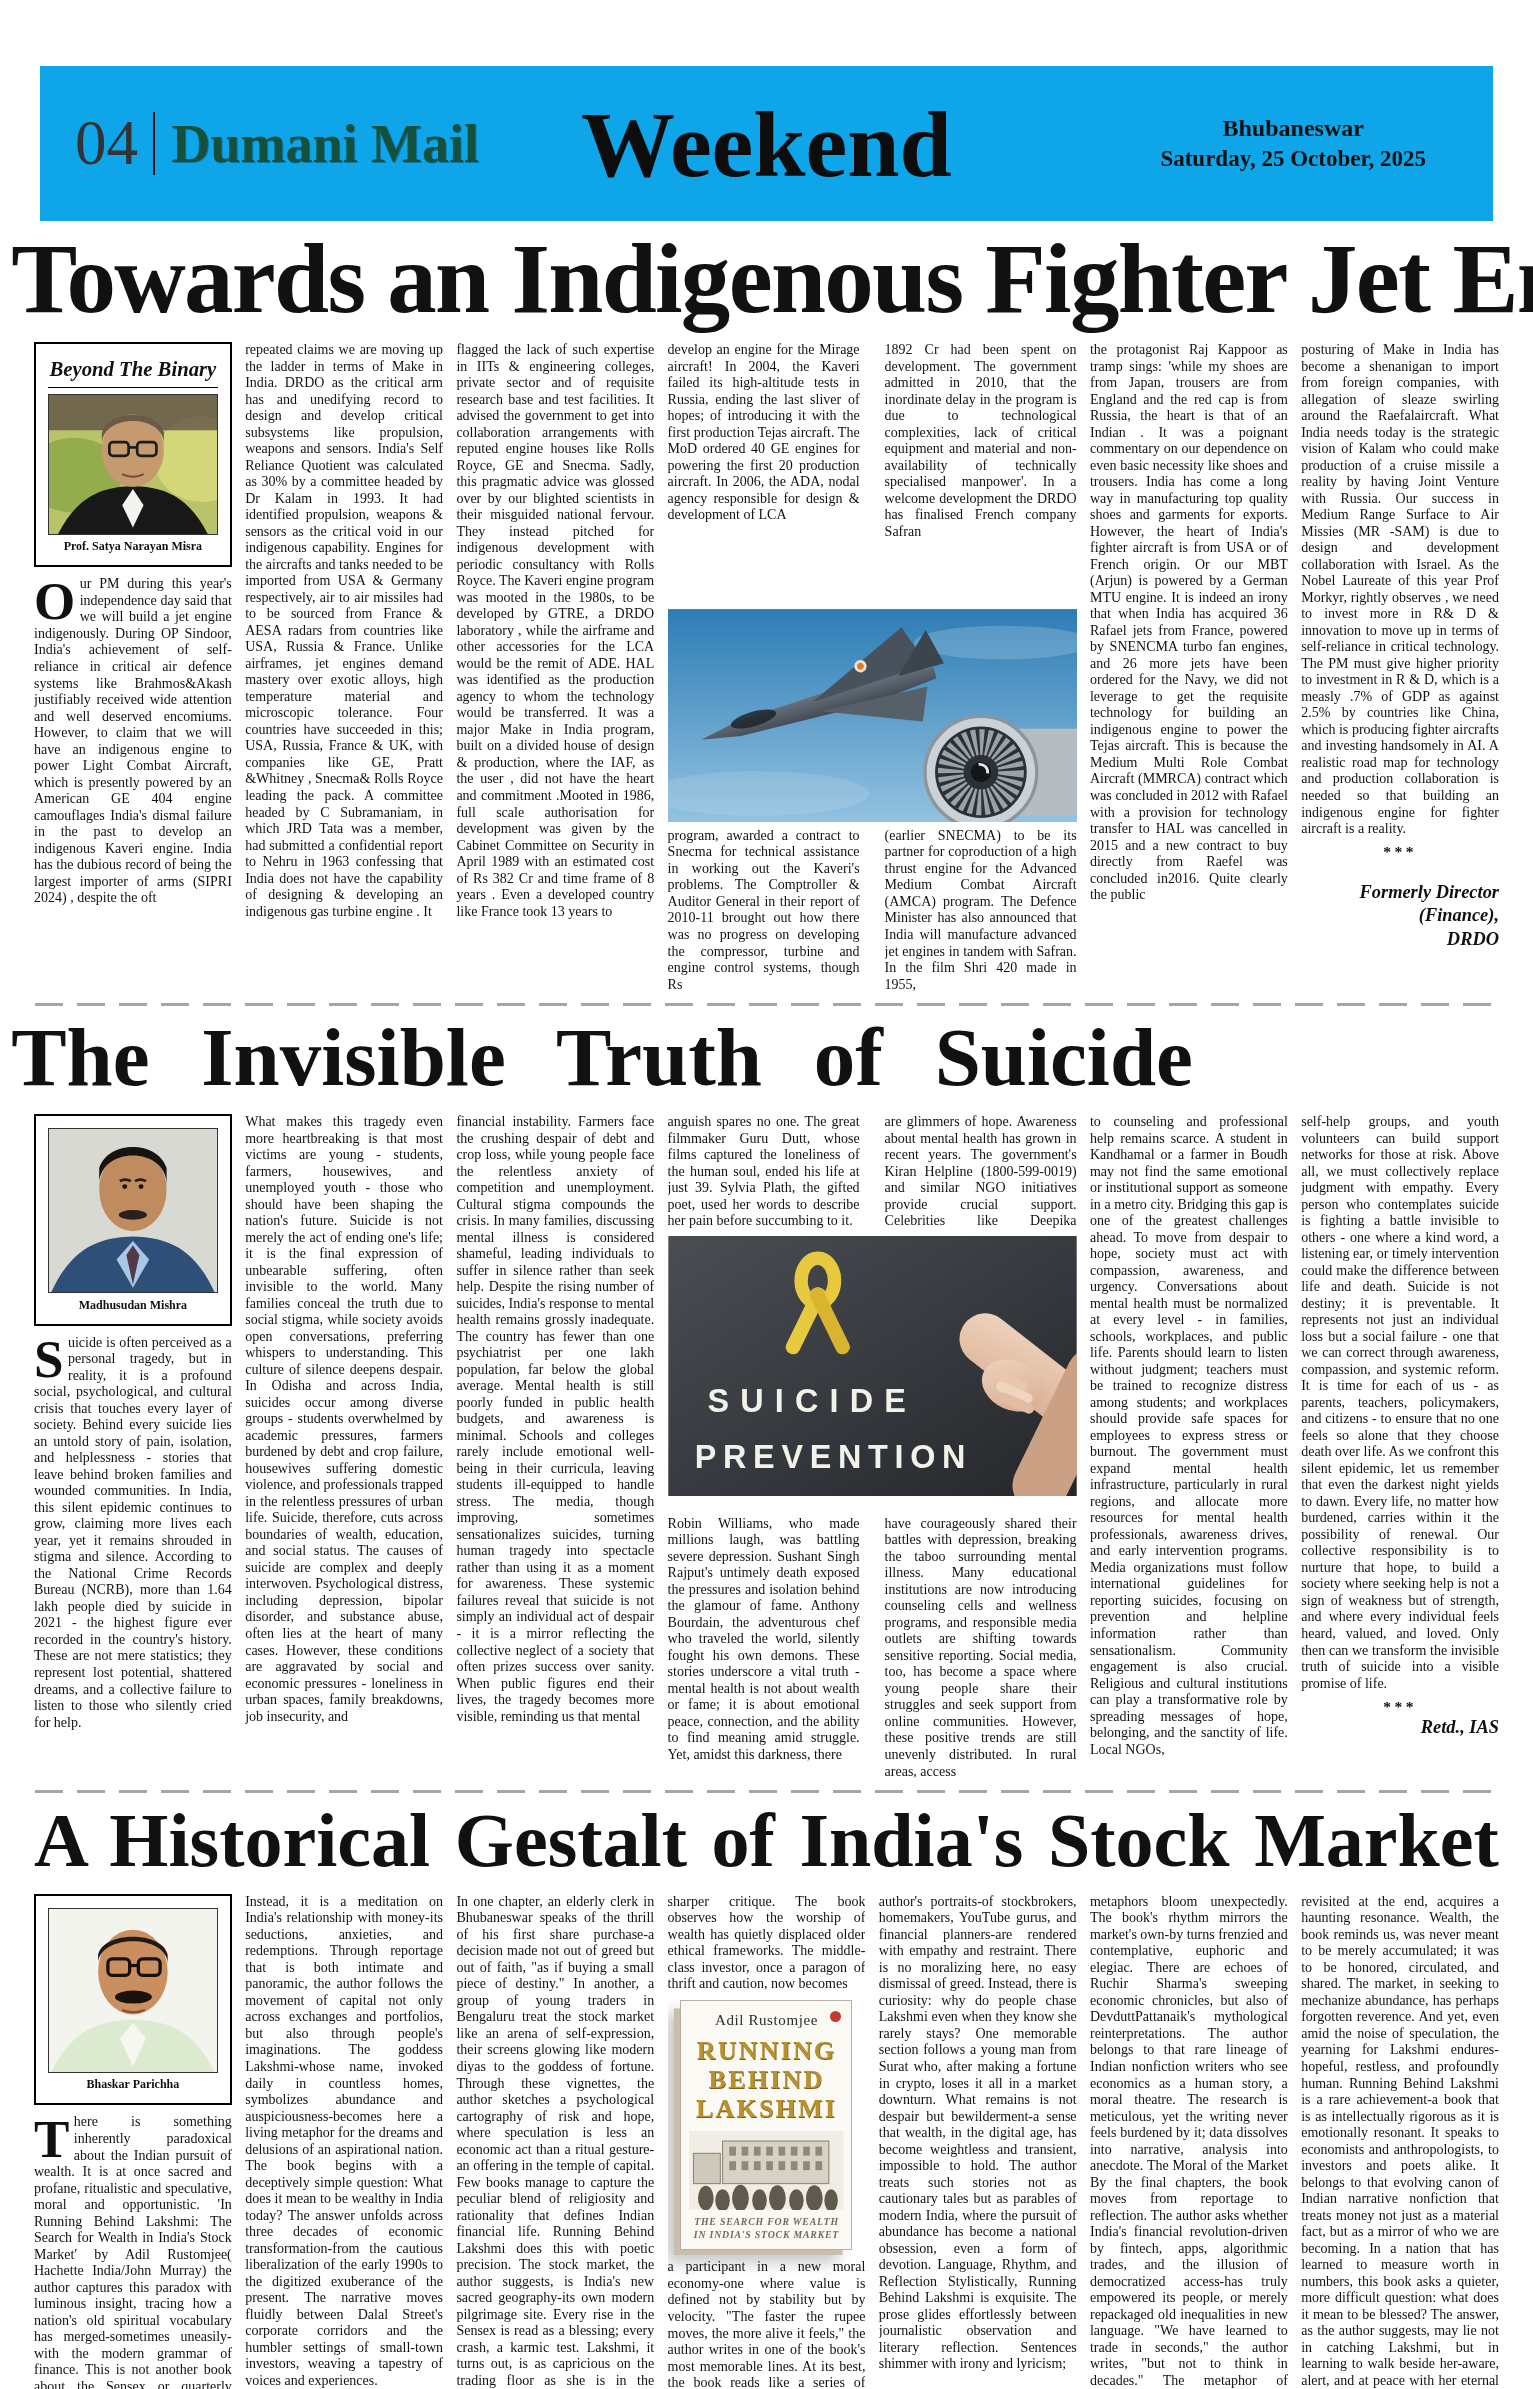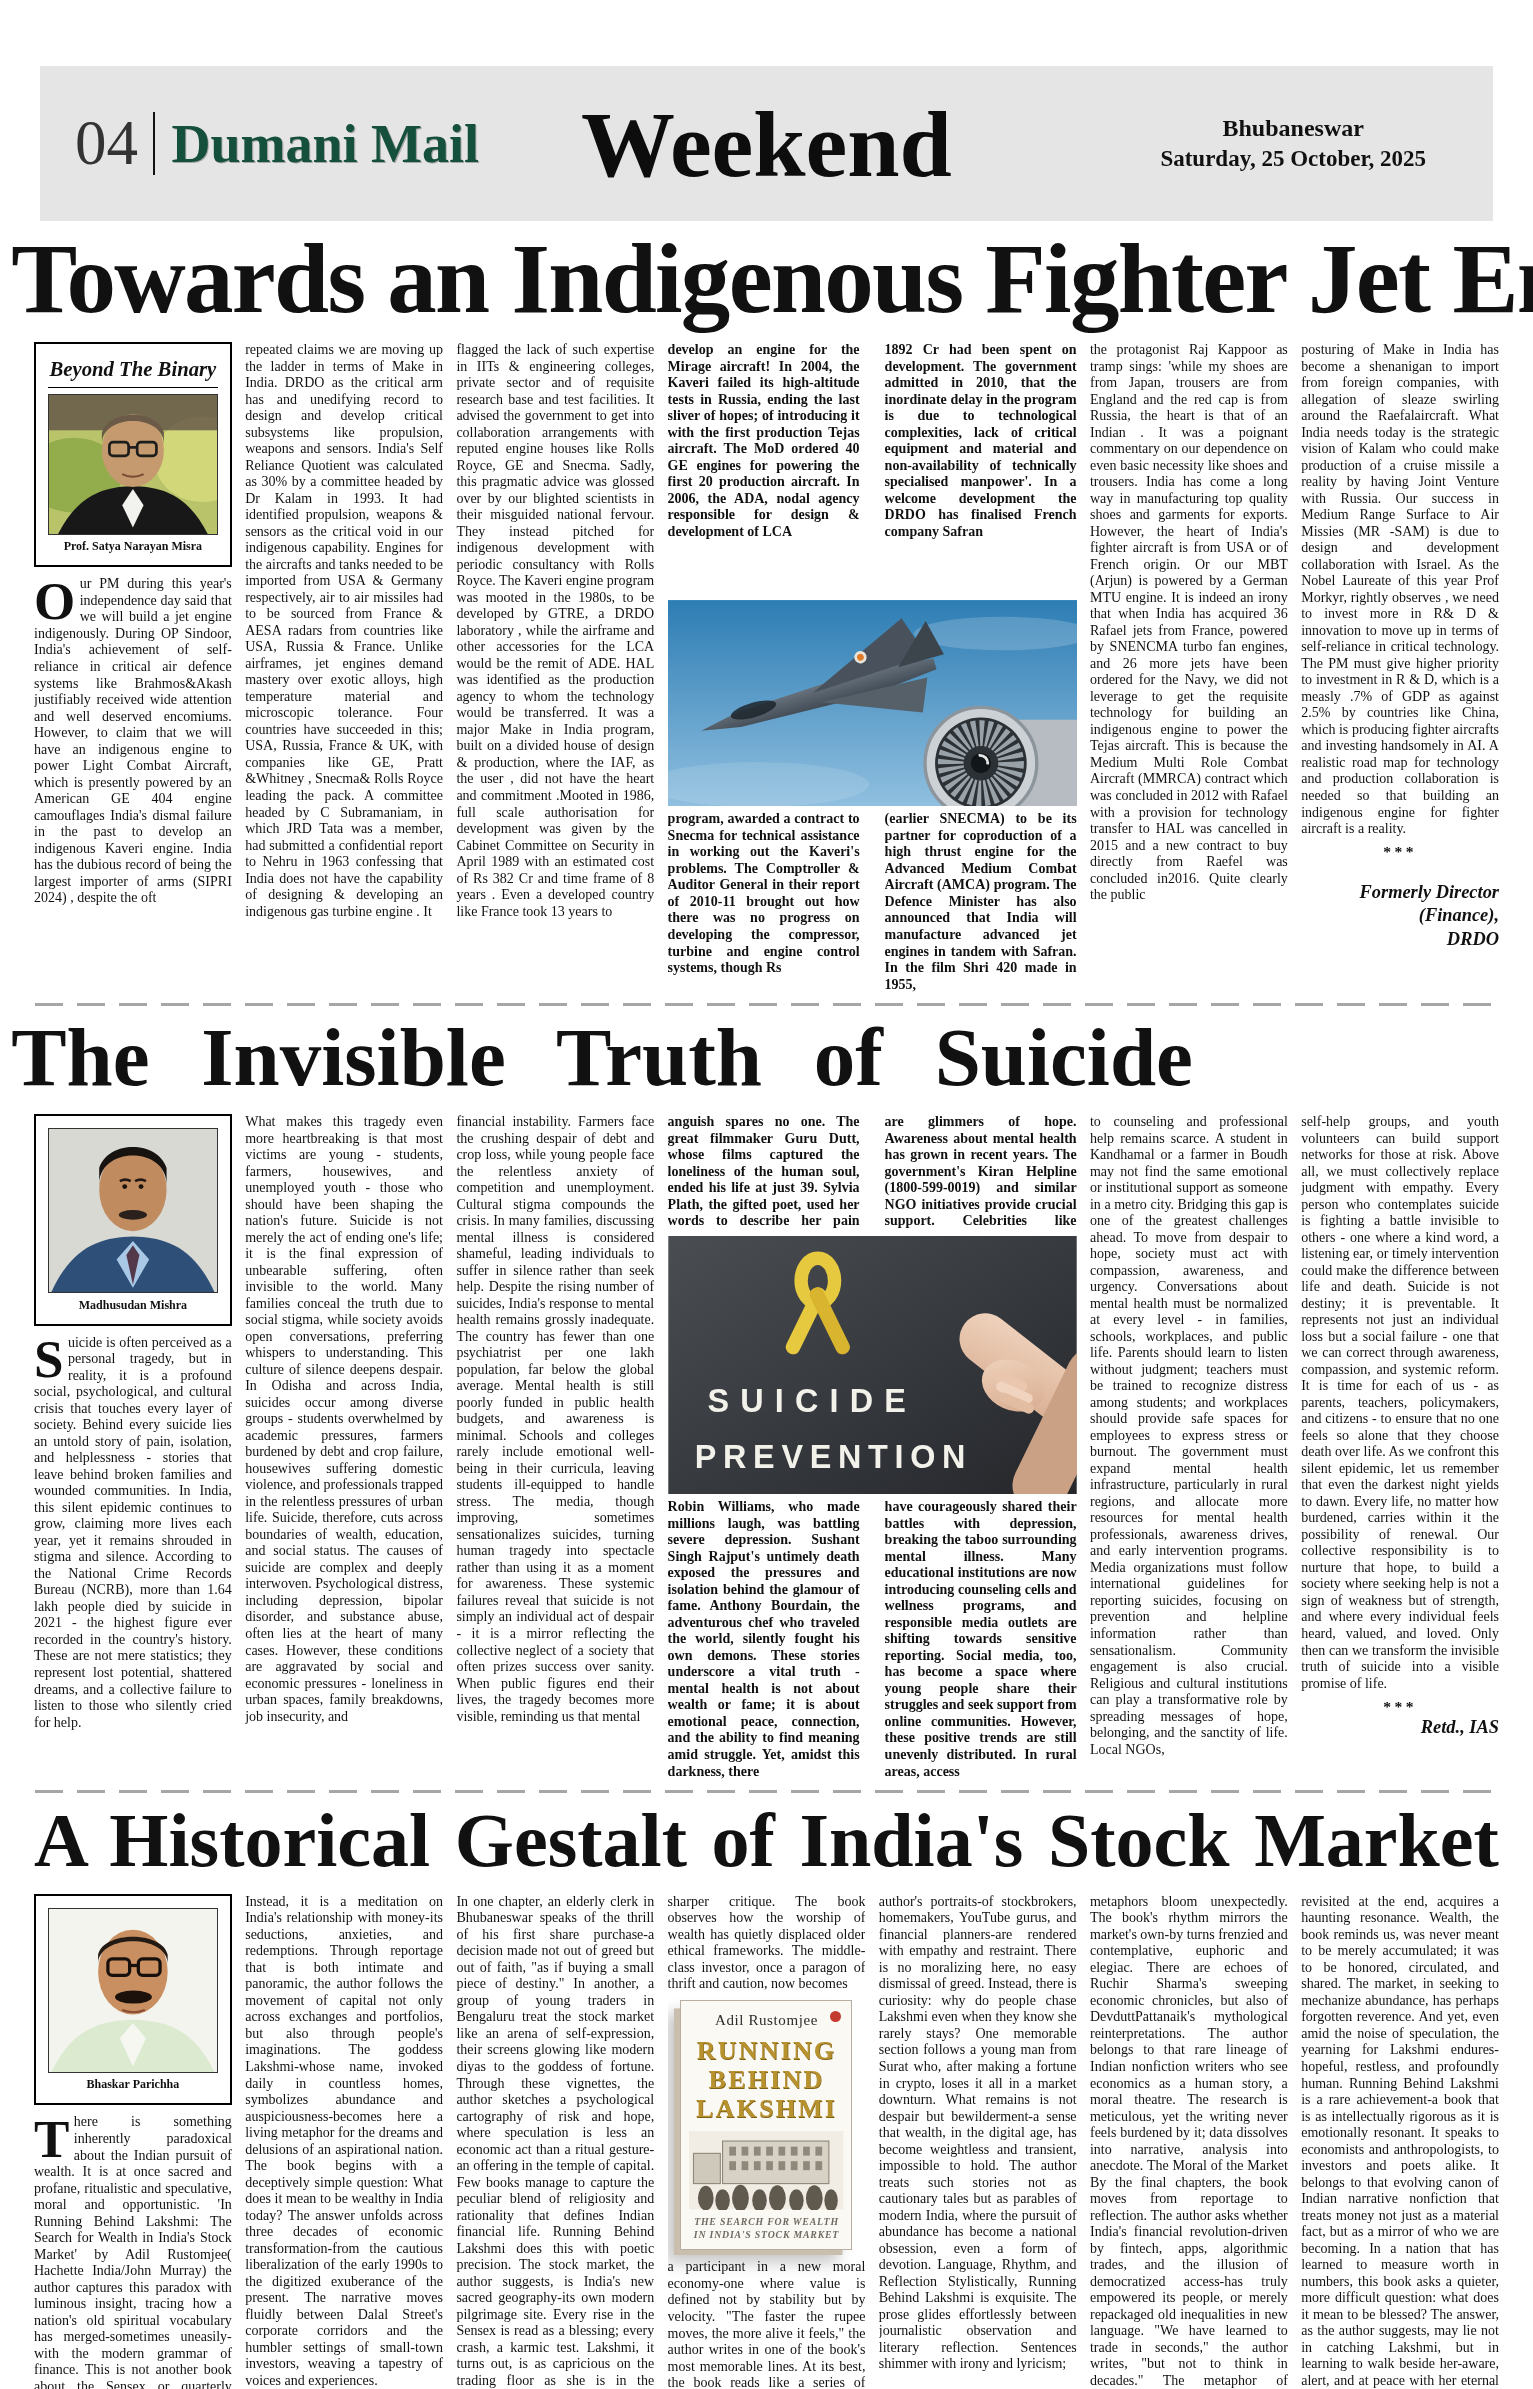--- a/index.html
+++ b/index.html
@@ -4,21 +4,21 @@
 <style>
   * { box-sizing: border-box; }
   html,body { margin:0; padding:0; }
   body {
     width:1533px; height:2389px; position:relative;
     background:#ffffff; color:#111;
     font-family:"Liberation Serif", serif;
   }
   
   .masthead {
-    margin:66px 40px 0; height:155px; background:#e5e5e5;
+    margin:66px 40px 0; height:155px; background:#0ea5e9;
     display:flex; align-items:center; position:relative;
   }
   .mh-left { display:flex; align-items:center; margin-left:35px; }
   .page-num {
     font-size:63px; color:#333; font-weight:400; line-height:1;
     padding-right:14.5px; border-right:2.2px solid #111;
   }
   .paper-name {
     font-size:54px; font-weight:bold; color:#15503c; margin-left:17px; line-height:1;
     text-shadow:1.1px 1.1px 0 rgba(0,0,0,.28);
@@ -53,21 +53,21 @@
   .body-grid {
     display:grid; grid-template-columns:repeat(7,1fr); column-gap:13.4px;
     padding:0 34px; text-align:justify;
     font-size:14px; line-height:1.18;
   }
   #a1-body { height:651px; }
   #a2-body { height:666px; }
   #a3-body { height:599px; }
   .col { overflow:hidden; }
   .span2 { grid-column:span 2; overflow:hidden; display:flex; flex-direction:column; }
-  .split { display:grid; grid-template-columns:1fr 1fr; column-gap:25px;font-weight:bold; }
+  .split { display:grid; grid-template-columns:1fr 1fr; column-gap:25px; }
   .split > div { overflow:hidden; }
   .a1-top { height:279px; } .a2-top { height:116px; }
   .a1-bot, .a2-bot { flex:1; }
   .imgframe { width:100%; overflow:hidden; margin:5.6px 0; }
   svg { display:block; }
 
   
   .author-box { border:2.2px solid #000; padding:12px; margin-bottom:9px; background:#fff; }
   .kicker {
     font-style:italic; font-weight:bold; text-align:center; font-size:20.7px;

